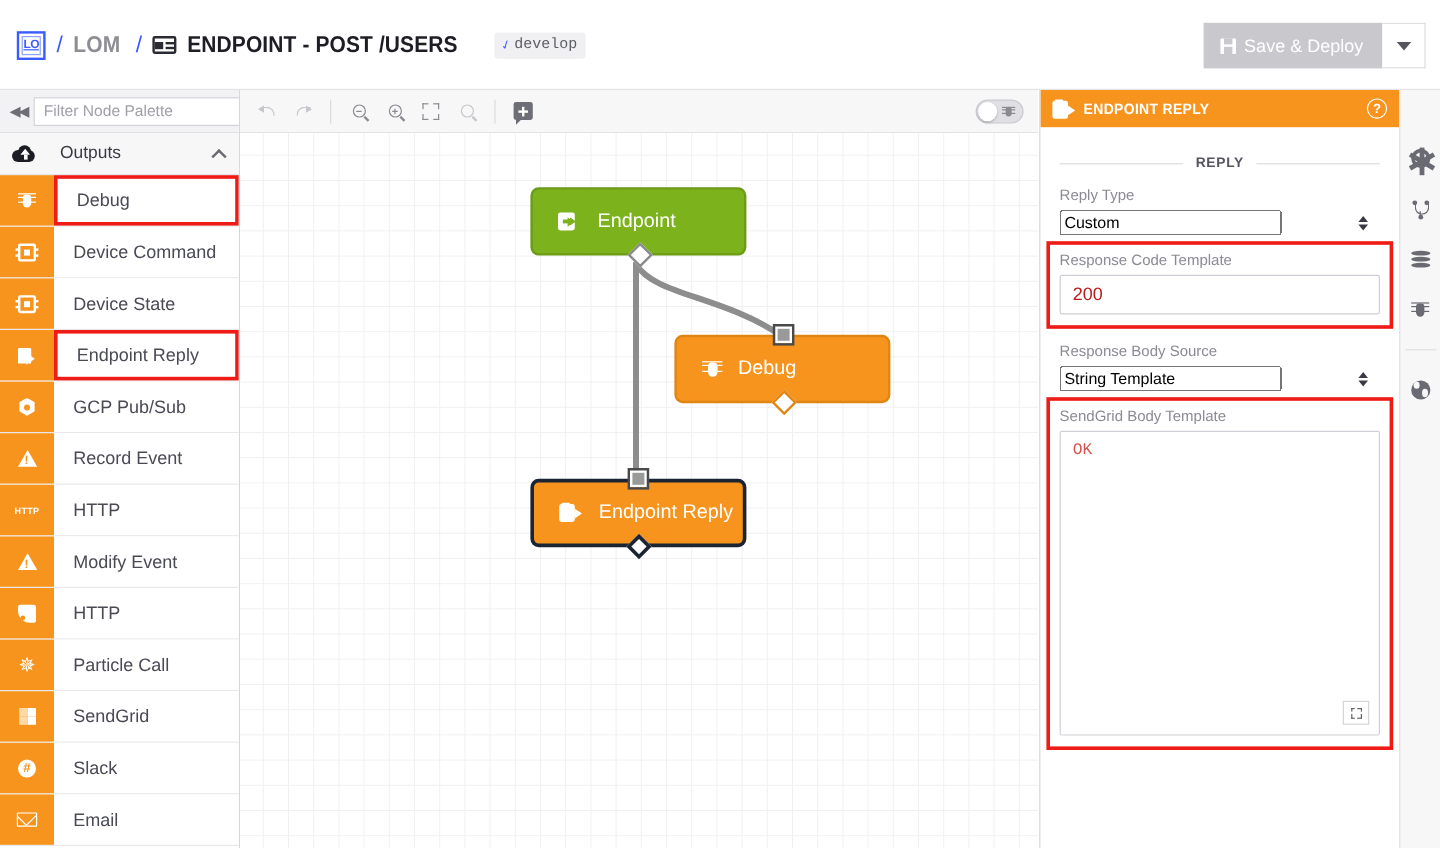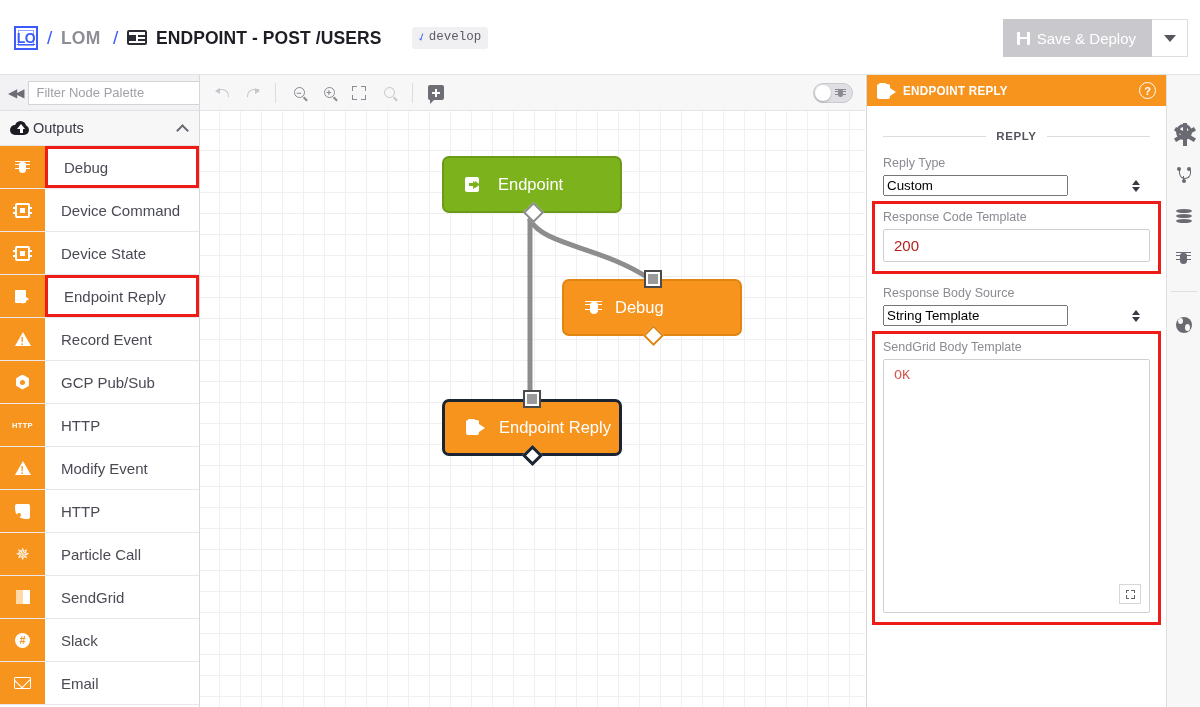--- a/index.html
+++ b/index.html
@@ -25,21 +25,21 @@
     width: 24px; height: 24px;
     border: 2px solid #3b5bfd;
     display: flex; align-items: center; justify-content: center;
     position: relative;
   }
   .logo-box::after {
     content: ""; position: absolute; left: 2px; top: 2px; right: 2px; bottom: 2px;
     border: 1px solid #8fa2ff;
   }
   .logo-text {
-    font-size: 14px; font-weight: bold; color: #3b5bfd;
+    font-size: 10px; font-weight: bold; color: #3b5bfd;
     font-family: "Liberation Sans", sans-serif;
     position: relative; z-index: 2; letter-spacing: -0.5px; text-decoration: underline;
   }
   .bc-sep { color: #3b5bfd; font-size: 19px; font-weight: 400; }
   .bc-org {
     color: #8d8d93; font-size: 19px; font-weight: bold;
     letter-spacing: 0.2px;
     font-family: "Liberation Sans Narrow", "Liberation Sans", sans-serif;
     transform: scaleX(0.92); transform-origin: left center;
   }
@@ -131,21 +131,21 @@
     flex: 1; height: 24px; border: 1px solid #d2d2d7; background: #fff;
     font-size: 13px; color: #44444c; padding: 0 7px;
     font-family: "Liberation Sans", sans-serif; outline: none;
   }
   #palette-filter::placeholder { color: #a0a0a8; }
 
   #outputs-header {
     height: 35px; background: #f7f7f8;
     border-bottom: 1px solid #e4e4e8;
     display: flex; align-items: center; padding: 0 12px 0 10px;
-    gap: 4px; cursor: default;
+    gap: 21px; cursor: default;
   }
   .cloud-up {
     position: relative; width: 19px; height: 14px; flex: none;
   }
   .cloud-up::before {
     content: ""; position: absolute; left: 0; top: 4px;
     width: 19px; height: 10px; background: #1c1c24; border-radius: 6px;
   }
   .cloud-up::after {
     content: ""; position: absolute; left: 5px; top: 0px;
@@ -707,30 +707,30 @@
 
     <div class="palette-item highlight">
       <div class="pi-icon">
           <span class="clip-glyph"></span>
         </div>
       <div class="pi-label">Endpoint Reply</div>
     </div>
 
     <div class="palette-item">
       <div class="pi-icon">
+          <span class="hex-glyph"></span>
+        </div>
+      <div class="pi-label">GCP Pub/Sub</div>
+    </div>
+
+    <div class="palette-item">
+      <div class="pi-icon">
           <span class="warn-glyph"></span>
         </div>
       <div class="pi-label">Record Event</div>
-    </div>
-
-    <div class="palette-item">
-      <div class="pi-icon">
-          <span class="hex-glyph"></span>
-        </div>
-      <div class="pi-label">GCP Pub/Sub</div>
     </div>
 
     <div class="palette-item">
       <div class="pi-icon">
           <span class="http-glyph">HTTP</span>
         </div>
       <div class="pi-label">HTTP</div>
     </div>
 
     <div class="palette-item">

